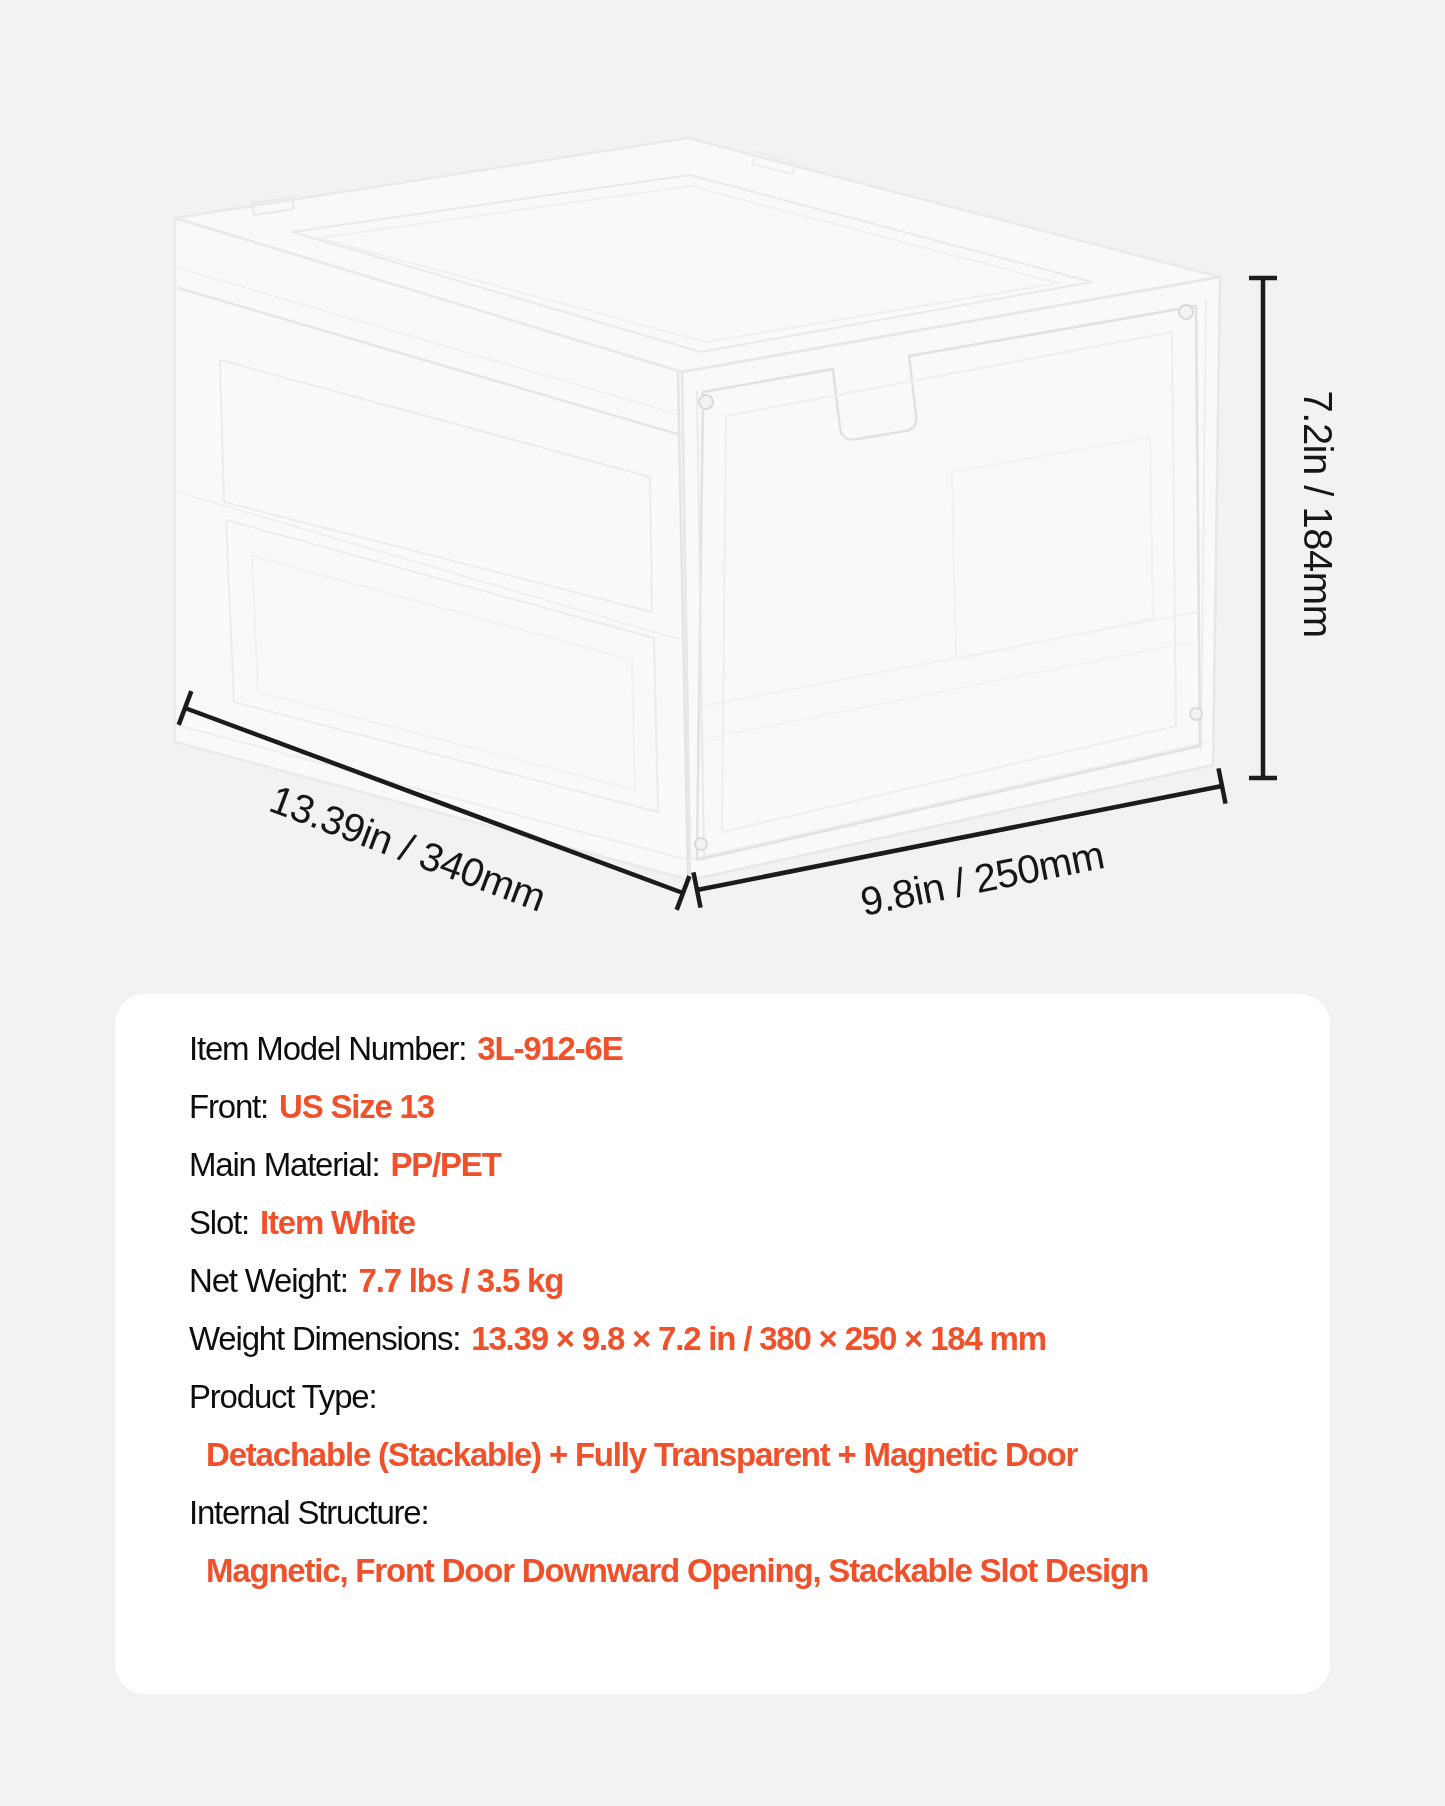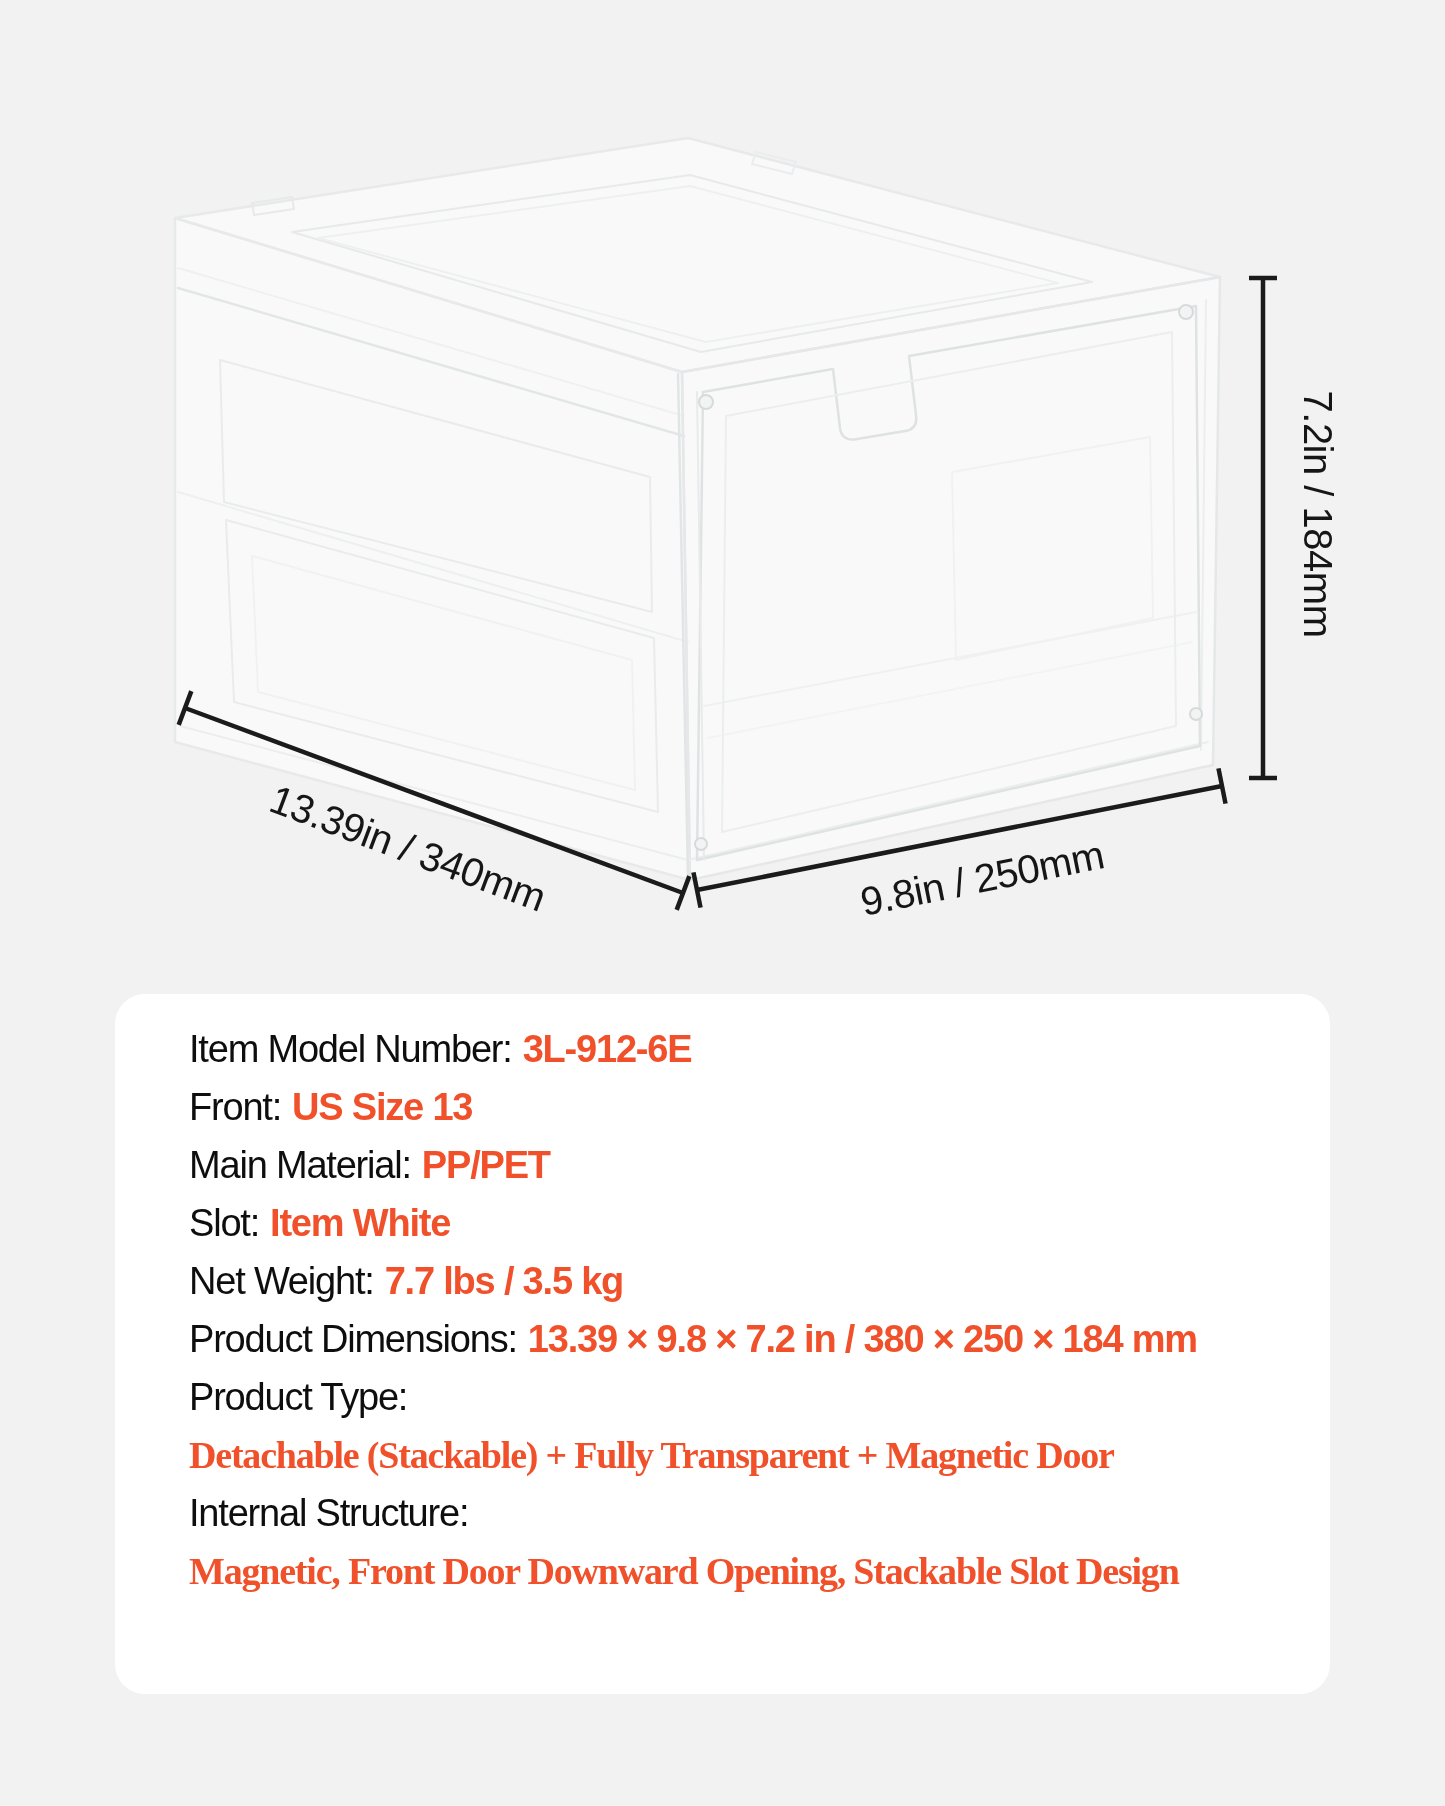--- a/index.html
+++ b/index.html
@@ -10,25 +10,25 @@
   .fig{position:absolute; left:0; top:0;}
   .boxline{fill:none; stroke-linejoin:round; stroke-linecap:round;}
   .dim{stroke:#1b1b1b; stroke-width:4.5; fill:none;}
   .dimtext{font-family:"Liberation Sans", sans-serif; font-size:40px; font-weight:500;
            letter-spacing:-0.5px; fill:#161616; text-anchor:middle; dominant-baseline:central;}
 
   
   .spec-card{position:absolute; left:115px; top:994px; width:1215px; height:700px;
              background:#ffffff; border-radius:30px;}
   .spec-list{padding:26px 0 0 74px;}
-  .spec-row{height:58px; line-height:58px; font-size:38px; letter-spacing:-1.2px;
+  .spec-row{height:58px; line-height:58px; font-size:33px; letter-spacing:-1.2px;
             white-space:nowrap; color:#0e0e0e;}
   .spec-row .lbl{font-weight:500; color:#0e0e0e;}
   .spec-row .val{font-weight:700; color:#f0502a; margin-left:11px;}
-  .spec-row .lbl:empty + .val{margin-left:0;font-family:Liberation Serif, serif;}
+  .spec-row .lbl:empty + .val{margin-left:17px;}
 </style>
 </head>
 <body>
 
 <div class="stage">
 
   <svg class="fig" width="1445" height="990" viewBox="0 0 1445 990">
 
     <g>
 
@@ -91,21 +91,21 @@
     <text class="dimtext" x="1318" y="514" transform="rotate(90 1318 514)">7.2in / 184mm</text>
   </svg>
 
   <div class="spec-card">
     <div class="spec-list">
       <div class="spec-row"><span class="lbl">Item Model Number:</span><span class="val">3L-912-6E</span></div>
       <div class="spec-row"><span class="lbl">Front:</span><span class="val">US Size 13</span></div>
       <div class="spec-row"><span class="lbl">Main Material:</span><span class="val">PP/PET</span></div>
       <div class="spec-row"><span class="lbl">Slot:</span><span class="val">Item White</span></div>
       <div class="spec-row"><span class="lbl">Net Weight:</span><span class="val">7.7 lbs / 3.5 kg</span></div>
-      <div class="spec-row"><span class="lbl">Product Dimensions:</span><span class="val">13.39 × 9.8 × 7.2 in / 380 × 250 × 184 mm</span></div>
+      <div class="spec-row"><span class="lbl">Weight Dimensions:</span><span class="val">13.39 × 9.8 × 7.2 in / 380 × 250 × 184 mm</span></div>
       <div class="spec-row"><span class="lbl">Product Type:</span><span class="val"></span></div>
       <div class="spec-row"><span class="lbl"></span><span class="val">Detachable (Stackable) + Fully Transparent + Magnetic Door</span></div>
       <div class="spec-row"><span class="lbl">Internal Structure:</span><span class="val"></span></div>
       <div class="spec-row"><span class="lbl"></span><span class="val">Magnetic, Front Door Downward Opening, Stackable Slot Design</span></div>
     </div>
   </div>
 
 </div>
 
 </body></html>

